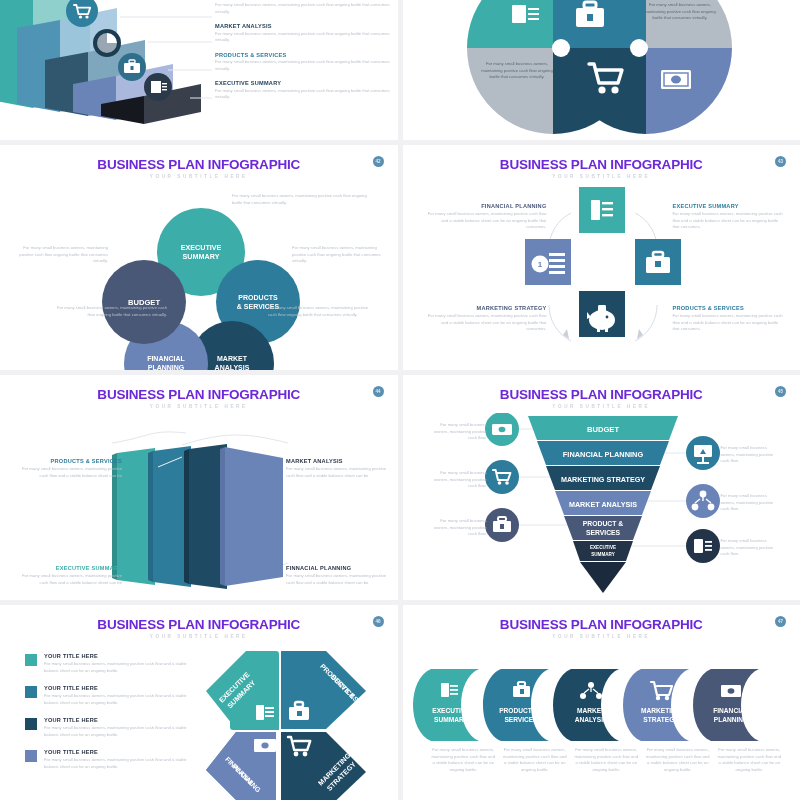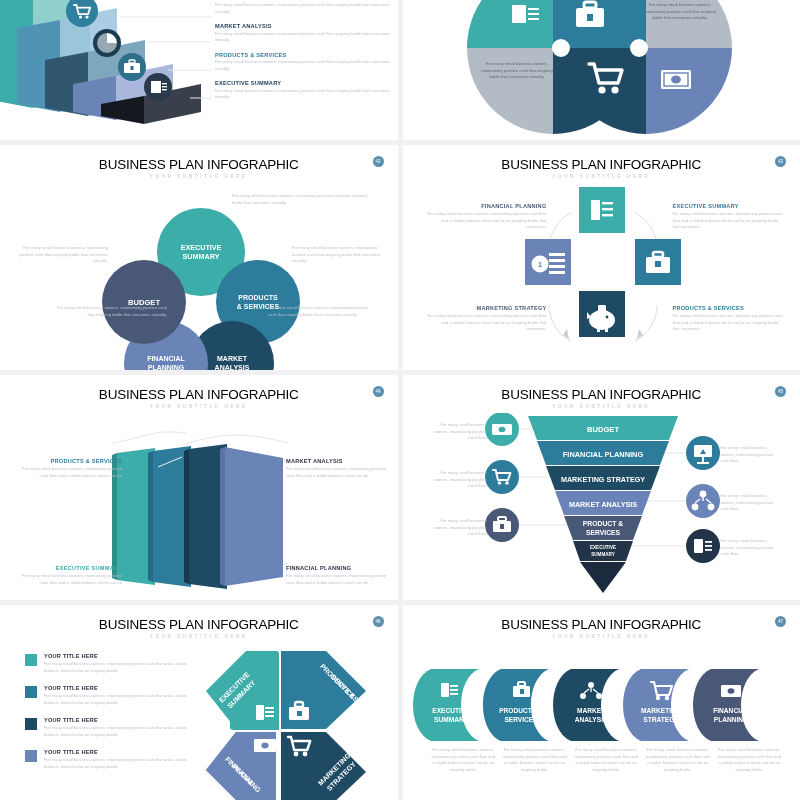--- a/index.html
+++ b/index.html
@@ -7,22 +7,22 @@
   body { font-family:"Liberation Sans", sans-serif; }
 
   .sheet { width:800px; height:800px; display:grid;
            grid-template-columns:1fr 1fr;
            grid-template-rows:140px 225px 225px 210px;
            gap:5px; background:#f1f1f3; padding:0; }
 
   .panel { background:#ffffff; position:relative; overflow:hidden; }
 
   
-  .ptitle { text-align:center; font-size:13.5px; font-weight:normal; letter-spacing:-0.2px;
-            color:#000000; margin-top:12px; }
+  .ptitle { text-align:center; font-size:13.5px; font-weight:bold; letter-spacing:-0.2px;
+            color:#6d28d9; margin-top:12px; }
   .psub { text-align:center; font-size:4.6px; letter-spacing:2.6px; color:#cfd4dd;
           margin-top:2px; font-weight:bold; }
   .badge { position:absolute; top:11px; right:14px; width:11px; height:11px; border-radius:50%;
            background:#5b8fb0; color:#dfeaf2; font-size:4.5px; font-weight:bold;
            display:flex; align-items:center; justify-content:center; }
 
   
   .ttl { font-size:5.6px; font-weight:bold; letter-spacing:.25px; }
   .body { font-size:4.2px; line-height:1.55; color:#b9bfc9; }
   .cTeal   { color:#3cada8; }

